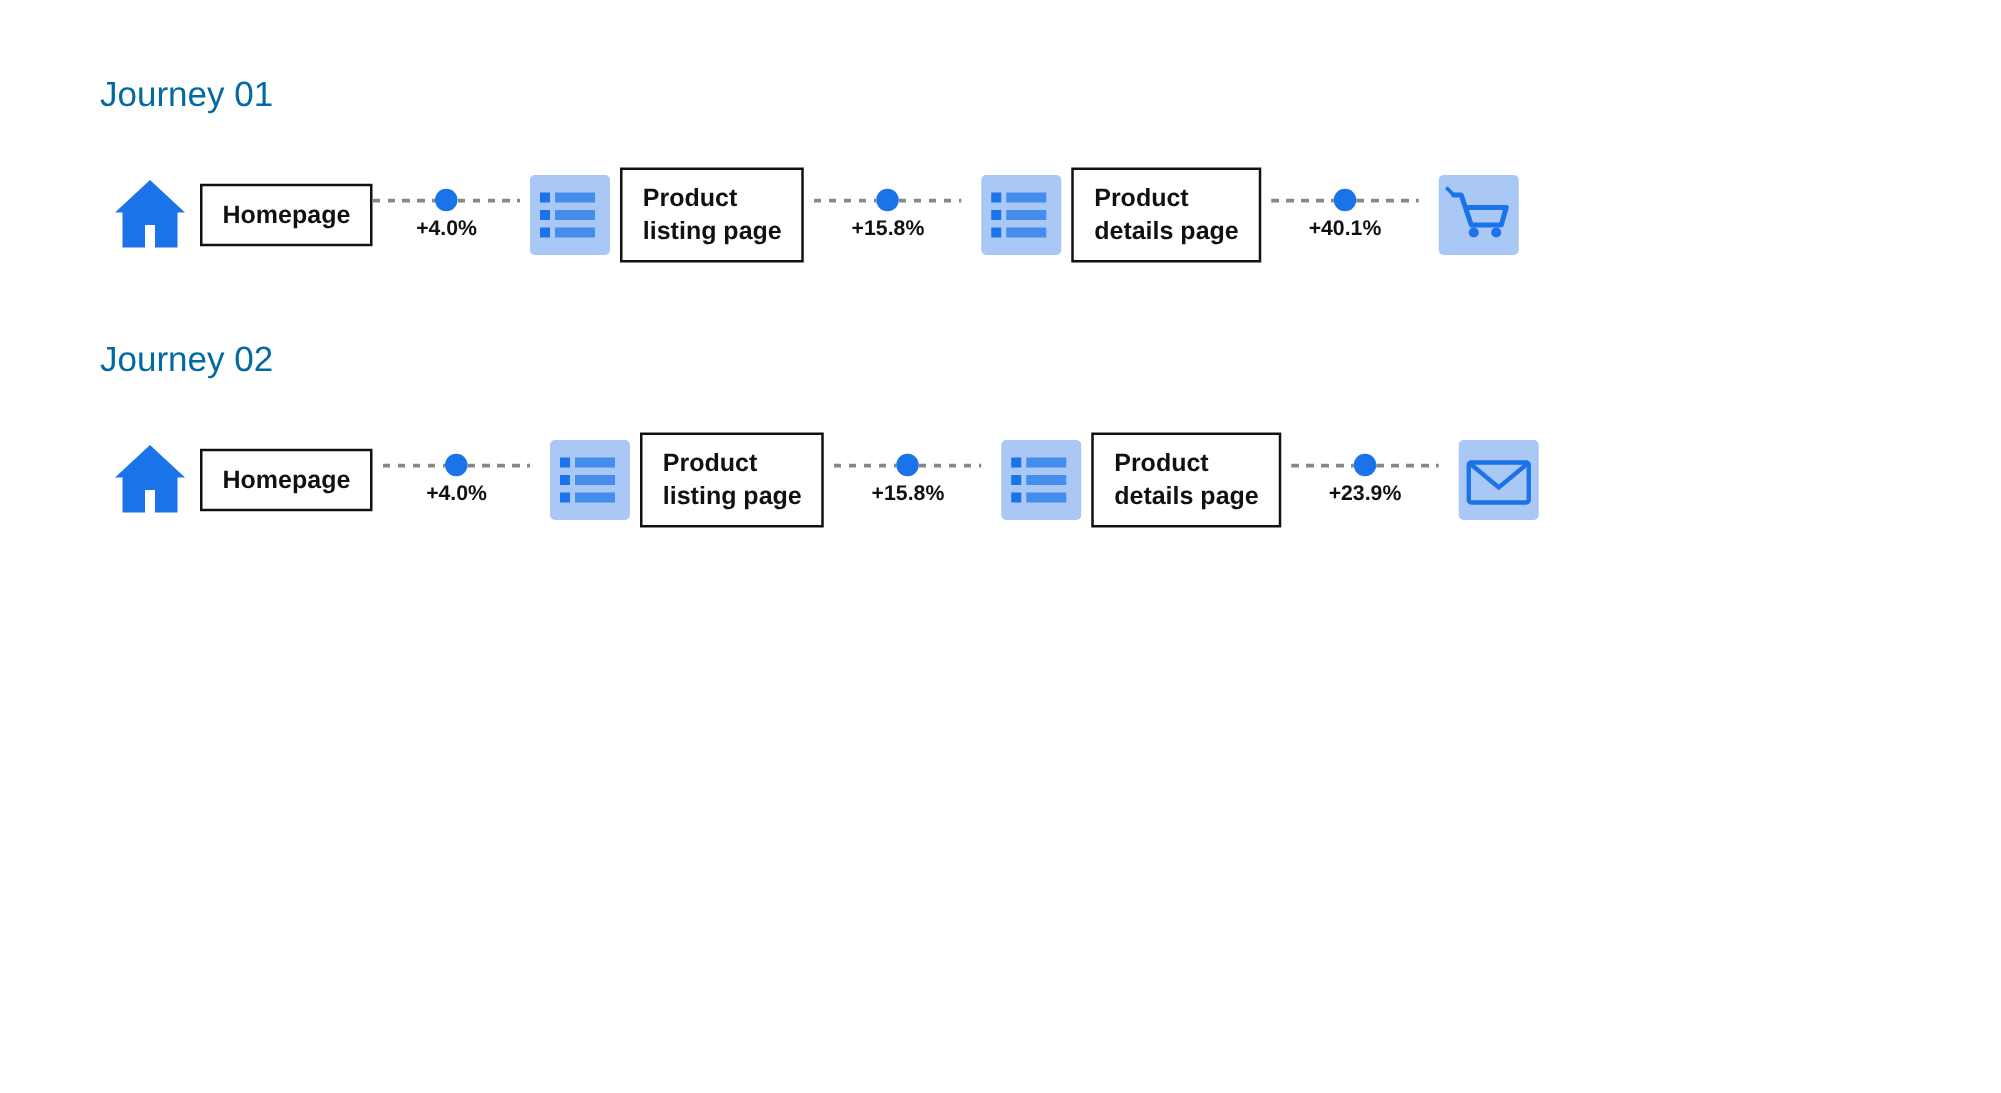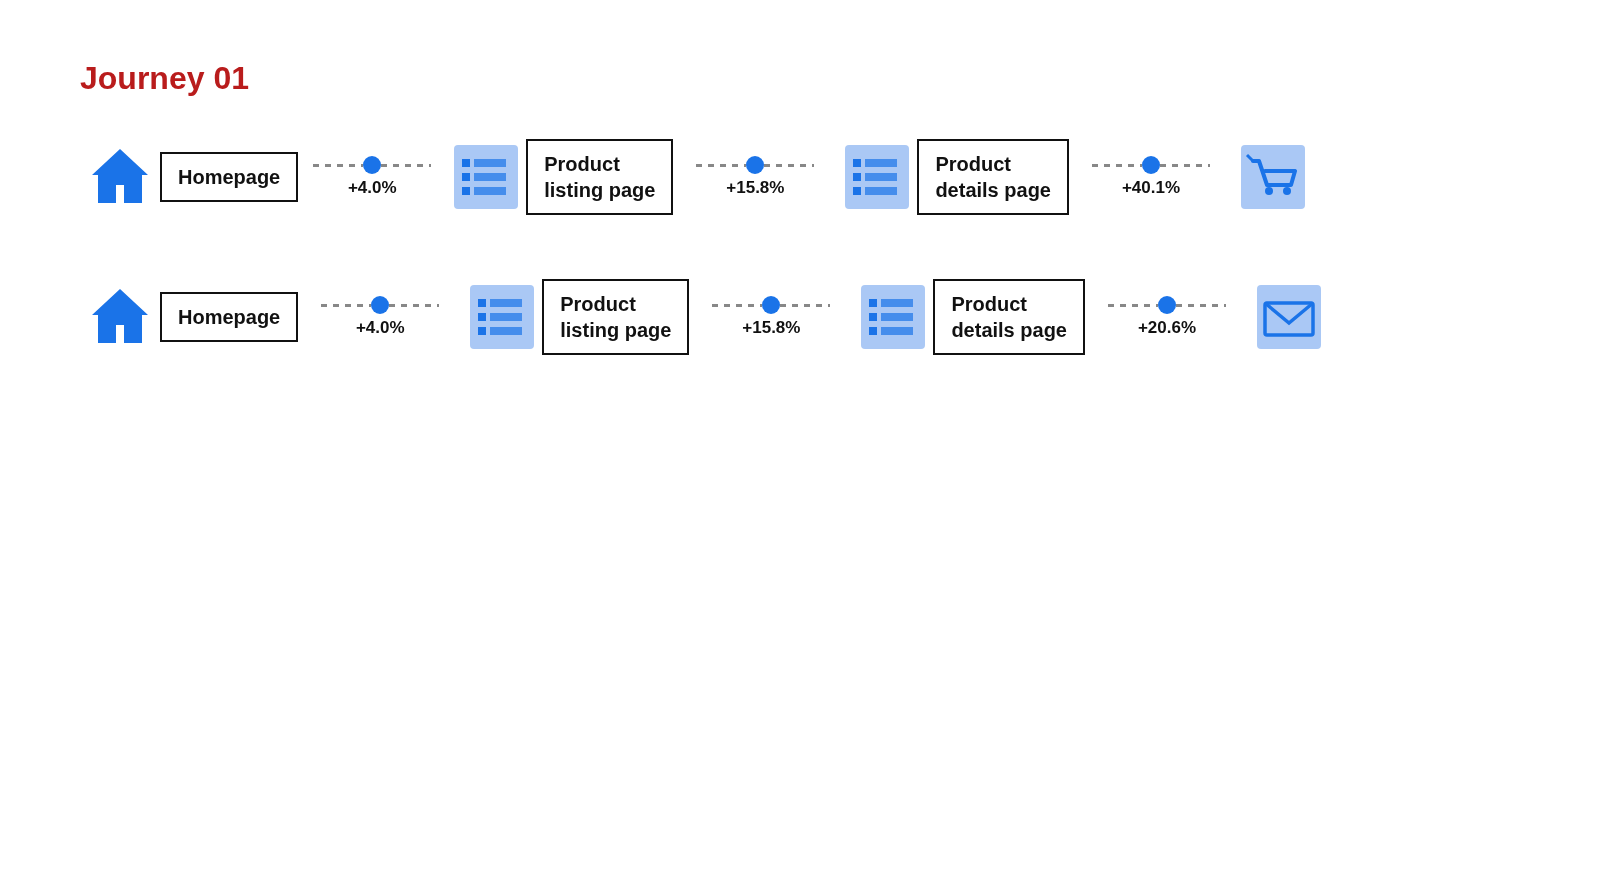--- a/index.html
+++ b/index.html
@@ -14,30 +14,30 @@
 
     .page-container {
       padding: 60px 80px;
     }
 
     .journey-section {
       margin-bottom: 60px;
     }
 
     .journey-title {
-      font-size: 32px;
-      font-weight: 700;
-      color: #b91c1c;
+      font-size: 28px;
+      font-weight: 400;
+      color: #0369a1;
       margin-bottom: 40px;
     }
 
     .journey-flow {
       display: flex;
       align-items: center;
-      gap: 15px;
+      gap: 0;
     }
 
     
     .step {
       display: flex;
       align-items: center;
       position: relative;
     }
 
     
@@ -194,20 +194,21 @@
             <circle cx="32" cy="50" r="4" fill="#1a73e8"></circle>
             <circle cx="50" cy="50" r="4" fill="#1a73e8"></circle>
           </svg>
         </div>
       </div>
 
     </div>
   </div>
 
   <div class="journey-section">
+    <div class="journey-title">Journey 02</div>
     <div class="journey-flow">
 
       <div class="step">
         <div class="step-icon icon-wrapper">
           <svg width="72" height="72" viewBox="0 0 72 72" xmlns="http://www.w3.org/2000/svg">
             <polygon points="36,8 8,34 14,34 14,62 32,62 32,44 40,44 40,62 58,62 58,34 64,34" fill="#1a73e8"></polygon>
           </svg>
         </div>
         <div class="step-label">Homepage</div>
       </div>
@@ -259,21 +260,21 @@
         </div>
         <div class="step-label">Product<br>details page</div>
       </div>
 
       <div class="connector" style="display:flex;flex-direction:column;align-items:center;">
         <div class="connector-line" style="display:flex;align-items:center;">
           <div class="dashed-line" style="width:50px;"></div>
           <div class="dot"></div>
           <div class="dashed-line" style="width:50px;"></div>
         </div>
-        <span style="font-size:17px;font-weight:600;color:#111;margin-top:4px;">+20.6%</span>
+        <span style="font-size:17px;font-weight:600;color:#111;margin-top:4px;">+23.9%</span>
       </div>
 
       <div class="step">
         <div class="step-icon icon-wrapper">
           <svg width="72" height="72" viewBox="0 0 72 72" xmlns="http://www.w3.org/2000/svg">
             <rect x="4" y="4" width="64" height="64" rx="4" fill="#aac8f5"></rect>
 
             <rect x="12" y="22" width="48" height="32" rx="2" fill="none" stroke="#1a73e8" stroke-width="3.5"></rect>
             <polyline points="12,22 36,42 60,22" fill="none" stroke="#1a73e8" stroke-width="3.5"></polyline>
           </svg>

